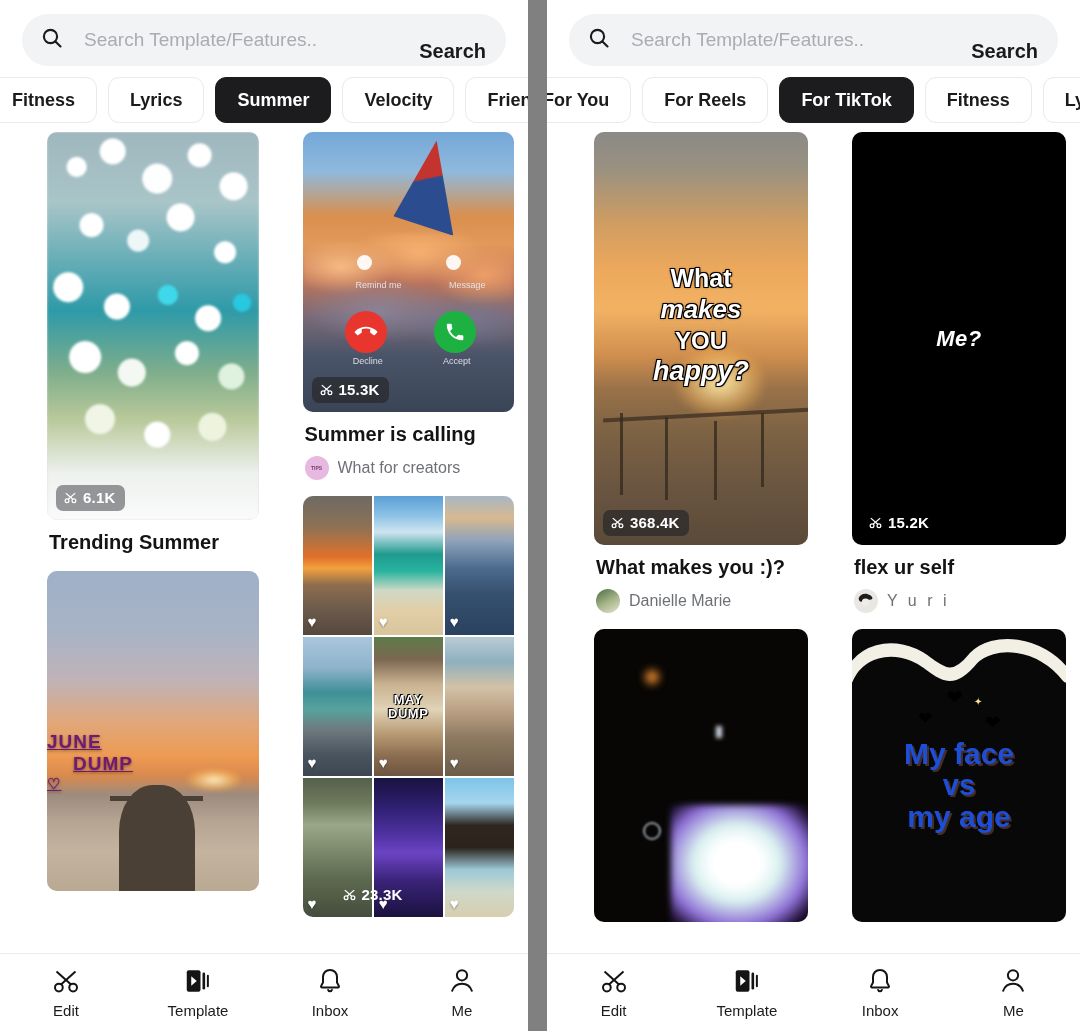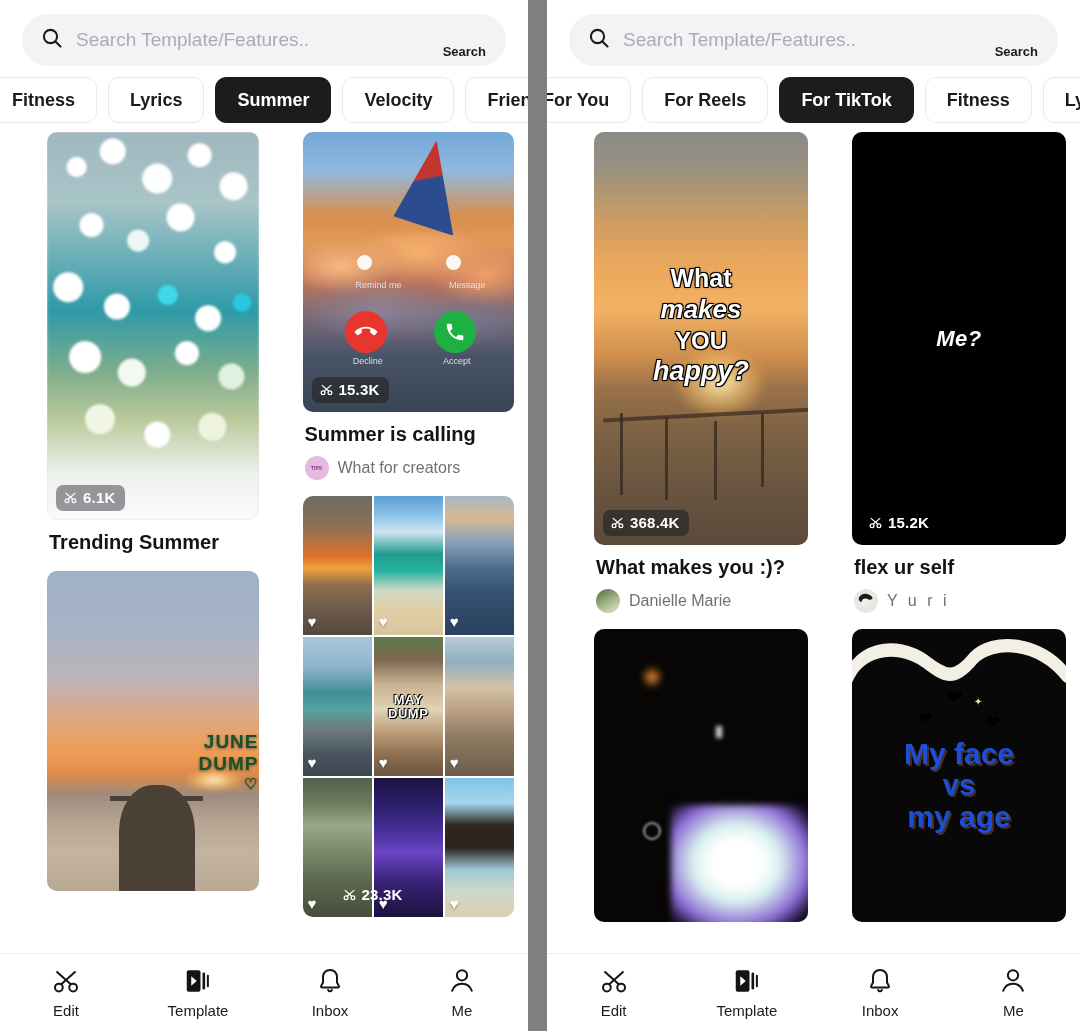--- a/index.html
+++ b/index.html
@@ -30,35 +30,35 @@
 
   
   .searchbar-wrap { padding: 14px 22px 0 22px; }
   .searchbar {
     height: 52px;
     background: #f2f3f5;
     border-radius: 26px;
     display: flex;
     align-items: center;
     padding: 0 18px 0 18px;
-    gap: 12px;
+    gap: 20px;
   }
   .search-icon { flex: 0 0 auto; display: block; }
   .search-input {
     flex: 1 1 auto;
     border: none; outline: none; background: transparent;
     font-family: "Liberation Sans", sans-serif;
     font-size: 19px;
     color: #222;
   }
   .search-input::placeholder { color: #a9acb1; }
   .search-btn {
     border: none; background: transparent;
     font-family: "Liberation Sans", sans-serif;
-    font-size: 13px; font-weight: bold; color: #1a1a1a;
+    font-size: 20px; font-weight: bold; color: #1a1a1a;
     cursor: pointer; padding: 0 2px; margin-top: 22px;
   }
 
   
   .chips {
     display: flex; align-items: center; gap: 11px;
     padding: 11px 0 9px 0;
     white-space: nowrap;
   }
   .chips.left-row  { margin-left: -10px; }
@@ -247,23 +247,24 @@
 
   .june-bg {
     position:absolute; inset:0;
     background: linear-gradient(180deg,#9fb0c8 0%,#a7b3c6 18%,#bfb3b8 34%,#e2a677 48%,#ee9a52 58%,#d98a4e 64%,#9d8b7e 70%,#b5a492 78%,#c4b49f 88%,#b9a892 100%);
   }
   .june-sun { position:absolute; left:66%; top:62%; width:54px; height:22px; background: radial-gradient(ellipse at center, rgba(255,238,190,.95), rgba(255,190,90,.4) 55%, transparent 78%); filter: blur(2px); }
   .june-obj { position:absolute; left:34%; bottom:0; width:36%; height:33%; background:#4a4035; border-radius:44% 44% 0 0; }
   .june-obj2 { position:absolute; left:30%; bottom:28%; width:44%; height:5px; background:#4a4035; }
   .june-txt {
     position:absolute; left:0; right:0; top:50%;
-    text-align:right; color:#14532d; font-weight:bold; font-size:19px;
+    text-align:left; color:#701a75; font-weight:bold; font-size:19px;
     letter-spacing:1px; line-height:1.15;
     text-shadow:0 1px 3px rgba(0,0,0,.45);
+    text-decoration:underline;
   }
 
   
   .bottomnav {
     position:absolute; left:0; right:0; bottom:0; height:78px;
     background:#fff; border-top:1px solid #ededf0;
     display:flex; align-items:center;
   }
   .navitem {
     flex:1 1 0; display:flex; flex-direction:column;

